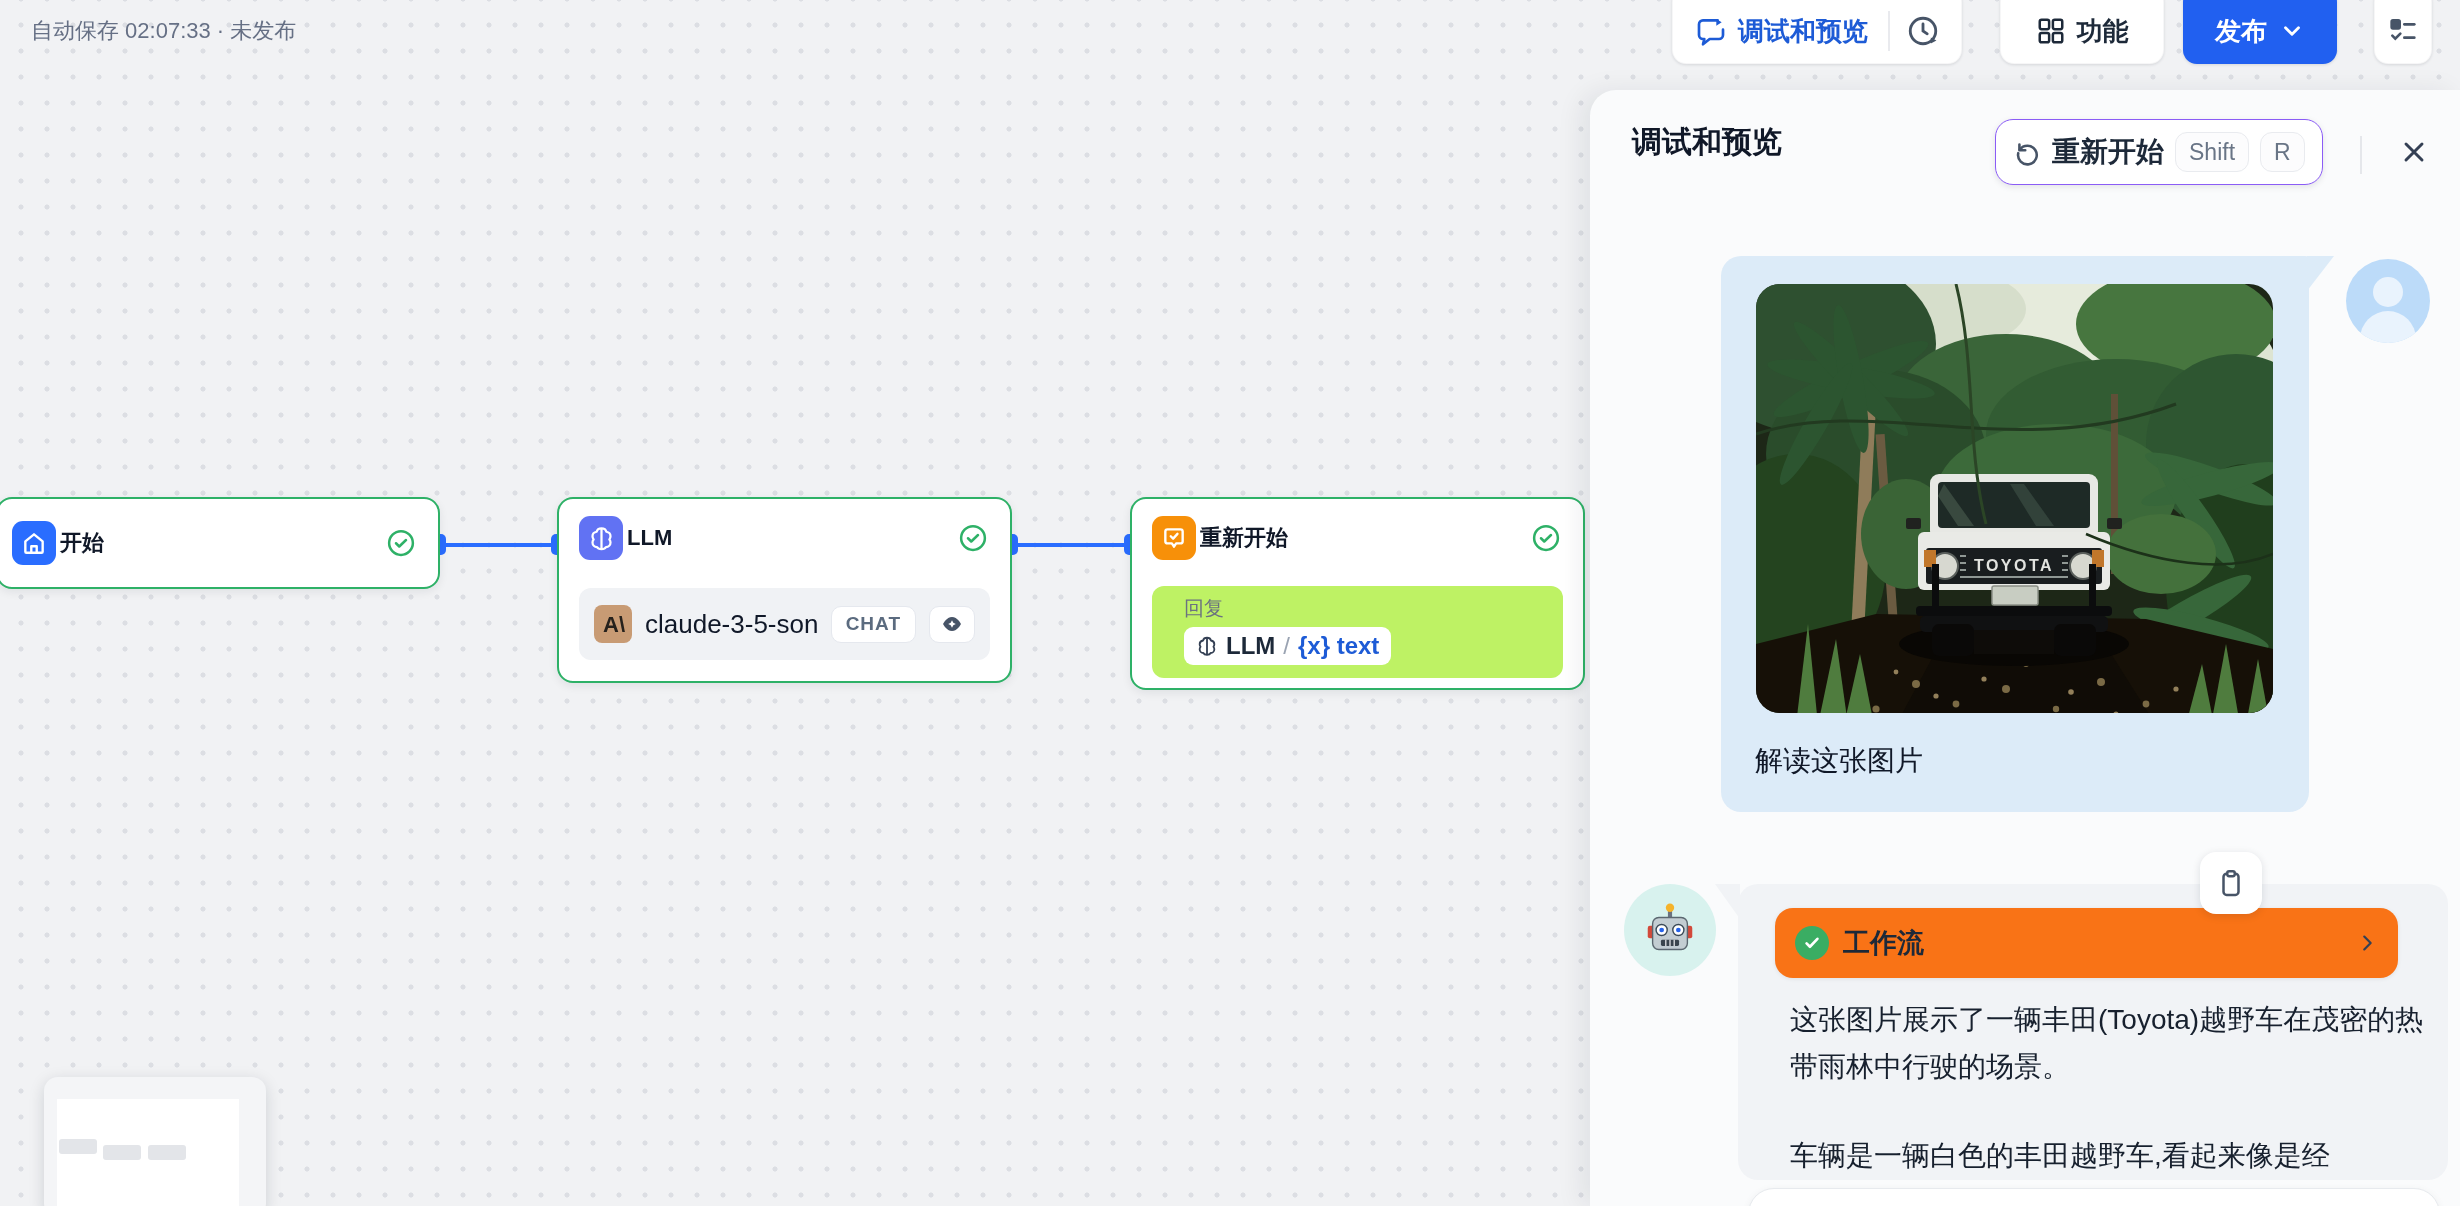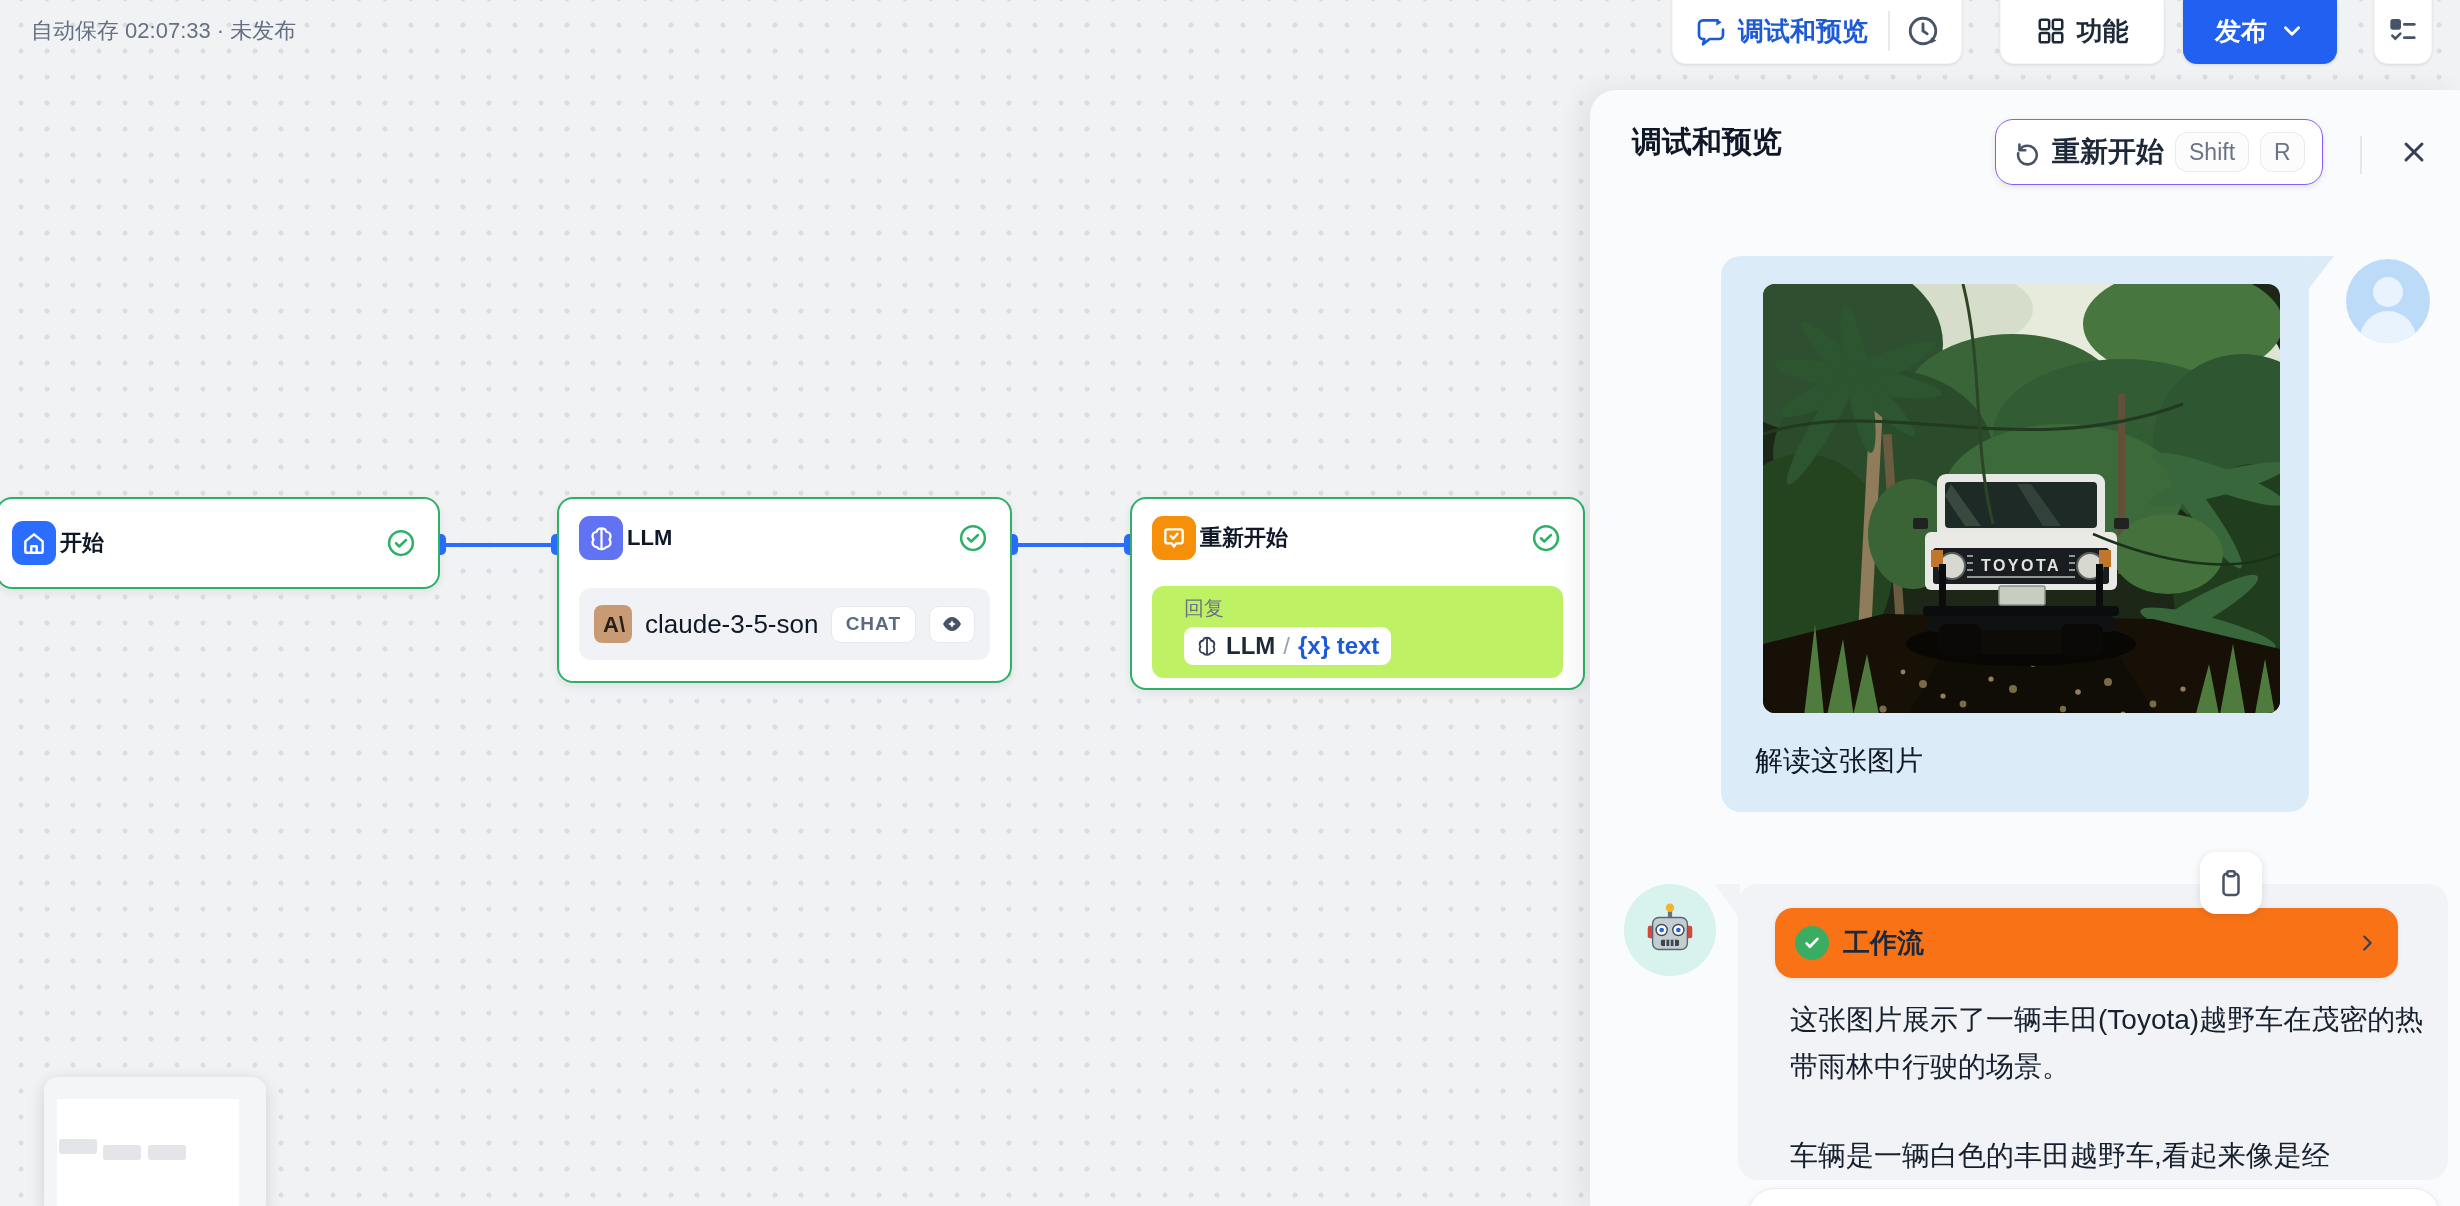--- a/index.html
+++ b/index.html
@@ -87,21 +87,21 @@
     display:flex; align-items:center; font-size:23px; color:#697586; }
   .hdr-divider { position:absolute; left:770px; top:46px; width:1.5px; height:38px; background:#e5e7eb; }
   .close-btn { position:absolute; left:802px; top:40px; width:44px; height:44px; display:flex;
     align-items:center; justify-content:center; cursor:pointer; }
 
   
   .user-bubble { position:absolute; left:131px; top:166px; width:588px; height:556px; background:#dcebf8;
     border-radius:20px 4px 20px 20px; }
   .user-bubble .tail { position:absolute; top:0; right:-25px; width:27px; height:35px; background:#dcebf8;
     clip-path:polygon(0 0,100% 0,0 100%); }
-  .chat-photo { position:absolute; left:42px; top:28px; width:517px; height:429px; border-radius:12px;
+  .chat-photo { position:absolute; left:35px; top:28px; width:517px; height:429px; border-radius:24px;
     overflow:hidden; cursor:pointer; }
   .user-msg { position:absolute; left:34px; top:486px; font-size:28px; color:#101828; }
   .avatar-user { position:absolute; left:756px; top:169px; width:84px; height:84px; border-radius:50%;
     background:#bcdbf9; overflow:hidden; }
 
   .copy-btn { position:absolute; left:610px; top:762px; width:62px; height:62px; background:#fff; border-radius:16px;
     box-shadow:0 2px 8px rgba(16,24,40,.12); display:flex; align-items:center; justify-content:center; cursor:pointer; z-index:3; }
   .logs-btn { position:absolute; left:684px; top:756px; height:74px; background:#fff; border-radius:16px;
     box-shadow:0 2px 8px rgba(16,24,40,.12); display:flex; align-items:center; gap:10px; padding:0 18px;
     cursor:pointer; z-index:3; }

